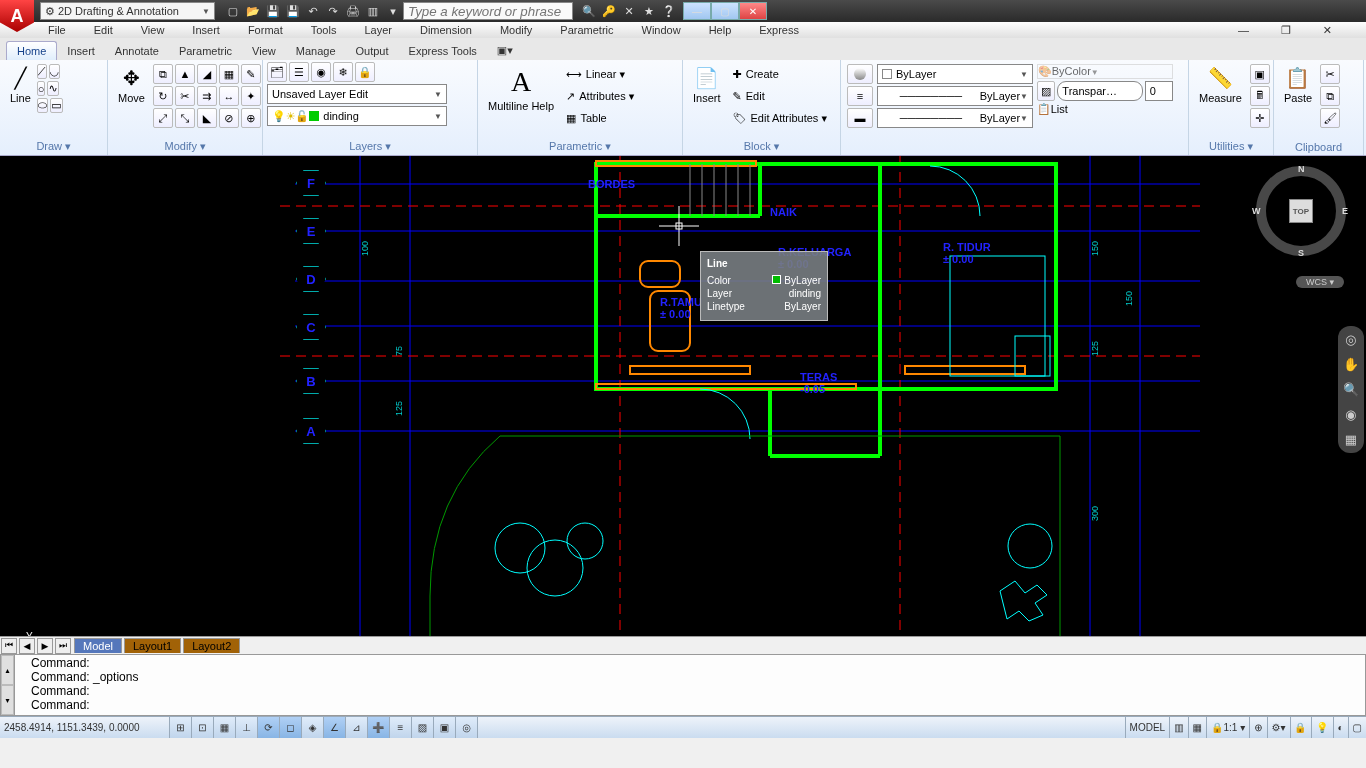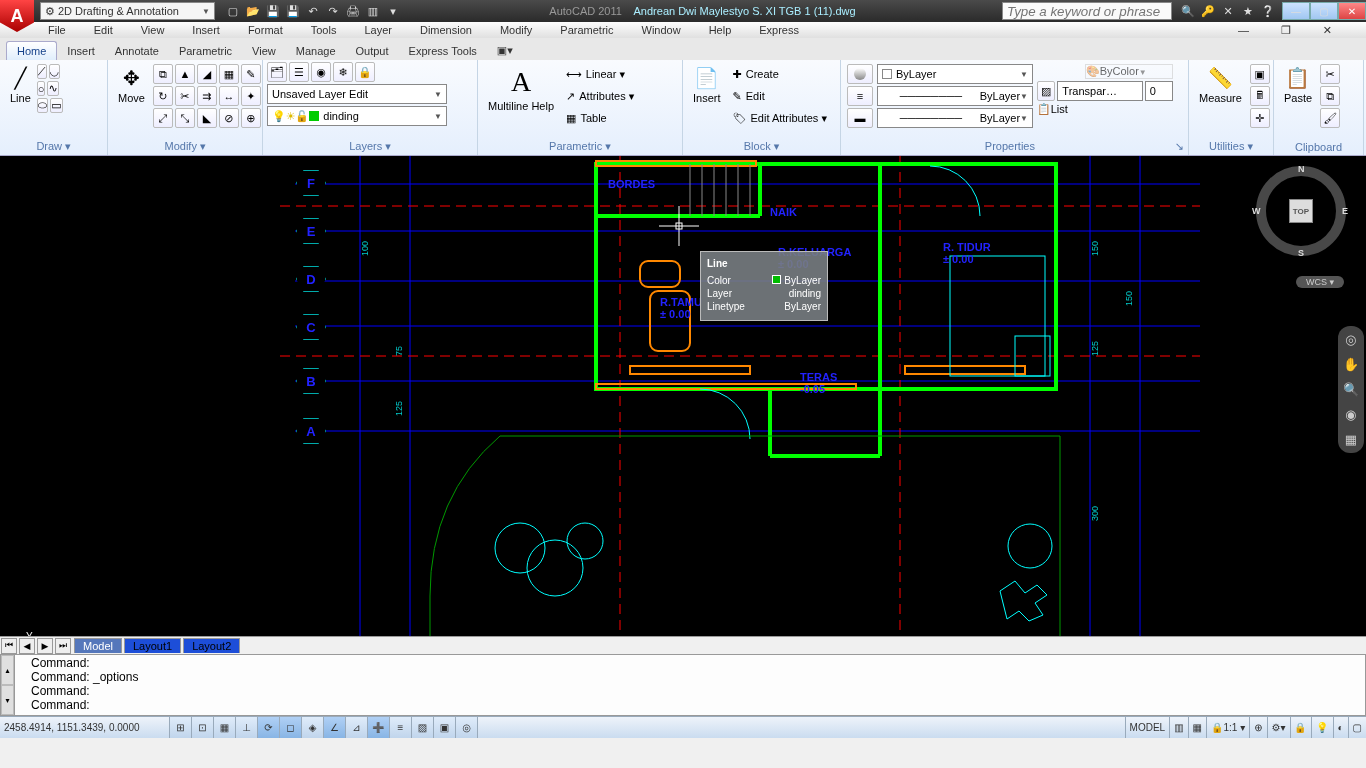--- a/index.html
+++ b/index.html
@@ -51,21 +51,21 @@
 .tooltip .color-sw { width:9px; height:9px; background:#0b0; display:inline-block; margin-right:3px; border:1px solid #fff; }
 .viewcube { position:absolute; right:20px; top:10px; width:90px; height:90px; }
 .viewcube .ring { width:90px; height:90px; border:10px solid rgba(120,120,120,0.6); border-radius:50%; position:relative; }
 .viewcube .face { position:absolute; left:33px; top:33px; width:24px; height:24px; background:#ddd; border:1px solid #888; display:flex; align-items:center; justify-content:center; font-size:8px; font-weight:bold; color:#555; }
 .viewcube .dir { position:absolute; color:#ddd; font-size:9px; font-weight:bold; }
 .wcs { position:absolute; right:22px; top:120px; background:#555; color:#ccc; font-size:9px; padding:1px 10px; border-radius:8px; }
 .right-tools { position:absolute; right:2px; top:170px; width:26px; background:rgba(80,80,80,0.85); border-radius:12px; display:flex; flex-direction:column; align-items:center; padding:6px 0; gap:10px; color:#ccc; font-size:13px; }
 .ucs-marker { position:absolute; left:8px; bottom:10px; color:#eee; font-size:10px; }
 .layout-tabs { height:18px; background:#f0f0f0; display:flex; align-items:center; border-top:1px solid #999; font-size:11px; }
 .tab-nav { width:16px; height:16px; border:1px solid #999; background:#eee; display:flex; align-items:center; justify-content:center; margin:0 1px; font-size:9px; cursor:pointer; }
-.lt-tab { padding:1px 8px; border:1px solid #999; border-bottom:none; background:#1d4ed8; margin-left:2px; cursor:pointer; }
+.lt-tab { padding:1px 8px; border:1px solid #999; border-bottom:none; background:#a16207; margin-left:2px; cursor:pointer; }
 .lt-tab.active { background:#5577bb; color:#fff; }
 .cmd-window { height:62px; background:#fdfdfd; border:1px solid #999; display:flex; font-family:"Courier New",monospace; font-size:12px; }
 .cmd-scroll { width:14px; background:#e0e0e0; border-right:1px solid #999; display:flex; flex-direction:column; }
 .cmd-scroll div { flex:1; border:1px solid #bbb; display:flex; align-items:center; justify-content:center; font-size:8px; }
 .cmd-text { flex:1; padding:1px 16px; white-space:pre; overflow:hidden; }
 .statusbar { height:22px; background:linear-gradient(#eef3fa,#cadcf0); display:flex; align-items:center; font-size:10px; color:#333; border-top:1px solid #9ab; }
 .coords { width:170px; padding:0 4px; border-right:1px solid #9ab; height:100%; display:flex; align-items:center; }
 .status-btns { display:flex; height:100%; }
 .status-btn { width:22px; height:100%; border-right:1px solid #9ab; display:flex; align-items:center; justify-content:center; background:linear-gradient(#e0ecfa,#c0d5ec); font-size:10px; cursor:pointer; }
 .status-btn.on { background:linear-gradient(#b0d0f5,#88b5e5); }
@@ -90,24 +90,20 @@
     <div class="qat-btn">▢</div>
     <div class="qat-btn">📂</div>
     <div class="qat-btn">💾</div>
     <div class="qat-btn">💾</div>
     <div class="qat-btn">↶</div>
     <div class="qat-btn">↷</div>
     <div class="qat-btn">🖨</div>
     <div class="qat-btn">▥</div>
     <div class="qat-btn">▾</div>
   </div>
-  <div class="title-center">
-    <span class="title-app">AutoCAD 2011</span>&nbsp;&nbsp;&nbsp;
-    <span class="title-doc">Andrean Dwi Maylestyo S. XI TGB 1 (11).dwg</span>
-  </div>
   <input class="search-box" placeholder="Type a keyword or phrase" style="">
   <div class="title-right">
     <div class="qat-btn">🔍</div>
     <div class="qat-btn">🔑</div>
     <div class="qat-btn">✕</div>
     <div class="qat-btn">★</div>
     <div class="qat-btn">❔</div>
   </div>
   <div class="win-controls">
     <div class="win-btn">—</div>
@@ -295,34 +291,33 @@
             <span>ByLayer</span>
             <span class="caret">▼</span>
           </div>
         <div class="dropdown">
             <span style="flex:1;text-align:center;">────────</span>
             <span>ByLayer</span>
             <span class="caret">▼</span>
           </div>
       </div>
       <div class="props-col" style="width:140px;">
-        <div class="row-btn" style="border:1px solid #ccc;opacity:0.6;margin-left:48px;"><span>🎨</span><span>ByColor</span><span class="caret">▼</span></div>
+        <div class="row-btn" style="border:1px solid #ccc;opacity:0.6;"><span>🎨</span><span>ByColor</span><span class="caret">▼</span></div>
         <div style="display:flex;gap:2px;">
           <div class="icon-cell" style="width:20px;height:20px;">▨</div>
-          <div class="dropdown" style="width:93px;">
+          <div class="dropdown" style="width:93px;border-radius:9px;">
               <span>Transpar…</span>
             </div>
           <div class="dropdown" style="width:30px;">
               <span>0</span>
             </div>
         </div>
         <div class="row-btn"><span>📋</span><span>List</span></div>
       </div>
     </div>
-    <div class="panel-title"><span>Properties</span> <span style="float:right;">↘</span></div>
   </div>
 
   <div class="panel" style="width:85px;">
     <div class="panel-content">
       <div class="big-btn">
         <div class="icon" style="color:#c80;">📏</div>
         <div class="lbl">Measure</div>
       </div>
       <div class="props-col">
         <div class="icon-cell" style="width:20px;height:20px;">▣</div>
@@ -448,21 +443,21 @@
   <div class="hexlabel" style="left:296px;top:158px;">
       <div class="hex">C</div>
     </div>
   <div class="hexlabel" style="left:296px;top:212px;">
       <div class="hex">B</div>
     </div>
   <div class="hexlabel" style="left:296px;top:262px;">
       <div class="hex">A</div>
     </div>
 
-  <div class="room-label" style="left:608px;top:22px;">BORDES</div>
+  <div class="room-label" style="left:588px;top:22px;">BORDES</div>
   <div class="room-label" style="left:770px;top:50px;">NAIK</div>
   <div class="room-label" style="left:778px;top:90px;"><span>R.KELUARGA</span><br><span>± 0.00</span></div>
   <div class="room-label" style="left:660px;top:140px;"><span>R.TAMU</span><br><span>± 0.00</span></div>
   <div class="room-label" style="left:943px;top:85px;"><span>R. TIDUR</span><br><span>± 0.00</span></div>
   <div class="room-label" style="left:800px;top:215px;"><span>TERAS</span><br><span>-0.05</span></div>
 
   <div class="tooltip">
     <div class="tt-title">Line</div>
     <div class="row">
         <span>Color</span>

